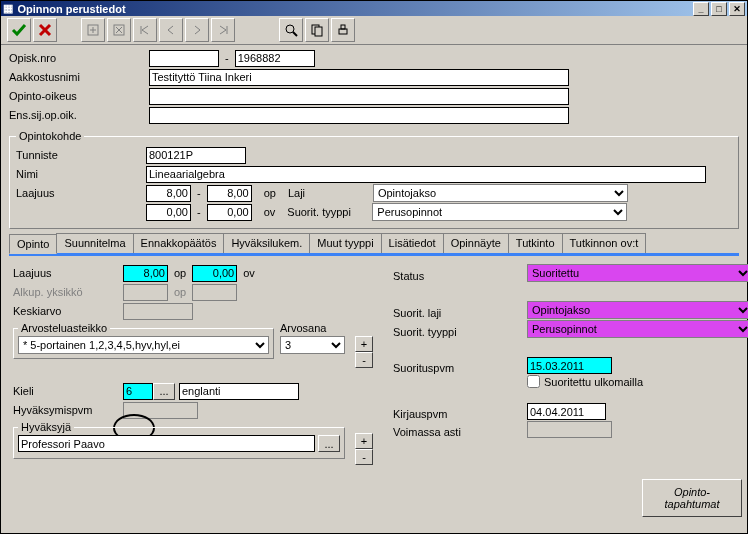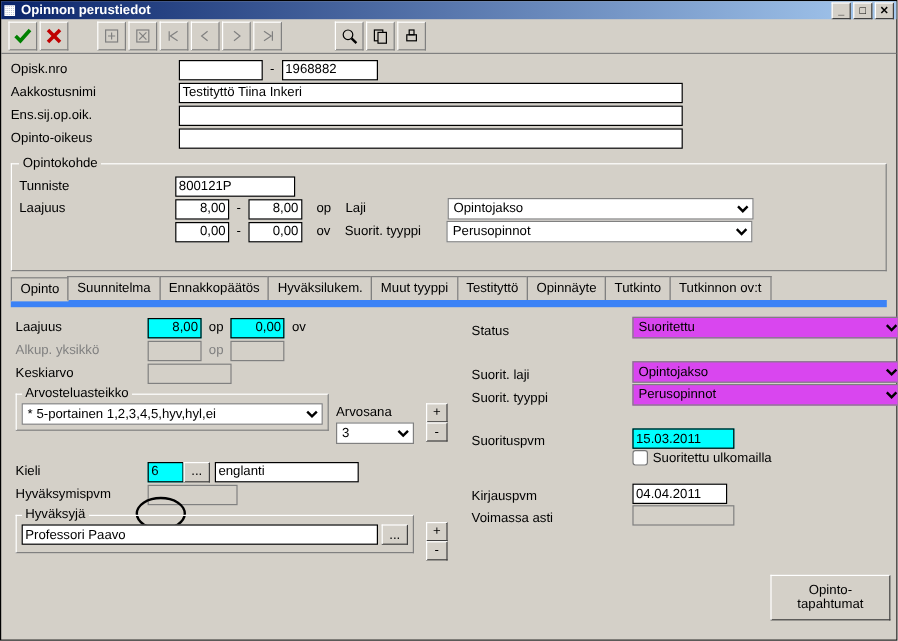--- a/index.html
+++ b/index.html
@@ -15,34 +15,34 @@
   .content { flex: 1; padding: 4px 8px 8px 8px; position: relative; }
   .row { display: flex; align-items: center; margin-bottom: 1px; min-height: 18px; }
   .label { width: 140px; }
   .label2 { width: 85px; }
   input.txt { height: 17px; border: 1px solid #000; padding: 0 2px; font-family: inherit; font-size: 11px; background: #fff; }
   input.cyan { background: #00ffff; }
   input.gray { background: #d4d0c8; border: 1px solid #808080; }
   .dash { padding: 0 6px; }
   select.sel { height: 18px; border: 1px solid #808080; font-family: inherit; font-size: 11px; background: #fff; }
   select.cyansel { background: #d946ef; }
-  fieldset.grp { border: 1px solid #808080; border-top-color:#fff; border-left-color:#fff; margin: 6px 0 4px 0; padding: 4px 6px 22px 6px; position: relative; }
+  fieldset.grp { border: 1px solid #808080; border-top-color:#fff; border-left-color:#fff; margin: 6px 0 4px 0; padding: 4px 6px 6px 6px; position: relative; }
   fieldset.grp legend { padding: 0 3px; }
-  .tabrow { display: flex; border-bottom: 6px solid #3b82f6; margin-top: 4px; }
+  .tabrow { display: flex; border-bottom: 3px solid #3b82f6; margin-top: 4px; }
   .tab { padding: 3px 7px; border: 1px solid #808080; border-bottom: none; background: #d4d0c8; margin-right: -1px; cursor: pointer; font-size:11px; }
   .tab.active { background: #d4d0c8; border-bottom: 1px solid #d4d0c8; position: relative; top: 1px; font-weight: normal; }
   .tabbody { padding: 8px 4px; position: relative; }
   .cols { display: flex; gap: 20px; }
   .left { flex: 0 0 360px; }
   .right { flex: 1; }
   .small-sel { height: 18px; }
   .btn3d { border: 1px solid #fff; border-right-color:#404040; border-bottom-color:#404040; background:#d4d0c8; cursor:pointer; font-family:inherit; font-size:11px; }
   .stepbtn { width: 18px; height: 16px; display:block; text-align:center; line-height:14px; }
   .stepcol { display:flex; flex-direction:column; margin-left:4px; }
-  .bigbtn { padding: 6px 12px; width:100px; text-align:center; }
+  .bigbtn { padding: 6px 12px; width:100px; text-align:center;font-style:italic; }
   .dotbtn { width:22px; height:17px; }
   .checklbl { display:flex; align-items:center; gap:4px; }
   .circle { position:absolute; width:42px; height:28px; border:2px solid #000; border-radius:50%; pointer-events:none; }
   .muted { color: #808080; }
   .rowg { display:flex; align-items:flex-end; margin-bottom:1px;gap:24px; }
   .rowg .lbl { width: 110px; }
 </style>
 </head>
 <body>
 
@@ -131,33 +131,37 @@
       <span class="label">Opisk.nro</span>
       <input class="txt" style="width: 70px;" value="">
       <span class="dash">-</span>
       <input class="txt" style="width: 80px;" value="1968882">
     </div>
     <div class="row">
       <span class="label">Aakkostusnimi</span>
       <input class="txt" style="width: 420px;" value="Testityttö Tiina Inkeri">
     </div>
     <div class="row">
+      <span class="label">Opinto-oikeus</span>
+      <input class="txt" style="width: 420px;" value="">
+    </div>
+    <div class="row">
       <span class="label">Ens.sij.op.oik.</span>
-      <input class="txt" style="width: 420px;" value="">
-    </div>
-    <div class="row">
-      <span class="label">Opinto-oikeus</span>
       <input class="txt" style="width: 420px;" value="">
     </div>
 
     <fieldset class="grp">
       <legend>Opintokohde</legend>
       <div class="row">
         <span class="label" style="width:130px">Tunniste</span>
         <input class="txt" style="width: 100px;" value="800121P">
+      </div>
+      <div class="row">
+        <span class="label" style="width:130px">Nimi</span>
+        <input class="txt" style="width: 560px;" value="Lineaarialgebra">
       </div>
       <div class="row">
         <span class="label" style="width:130px">Laajuus</span>
         <input class="txt" style="width: 45px; text-align: right;" value="8,00">
         <span class="dash">-</span>
         <input class="txt" style="width: 45px; text-align: right;" value="8,00">
         <span style="padding:0 12px">op</span>
         <span class="label2">Laji</span>
         <select class="sel" style="width:255px"><option>Opintojakso</option></select>
       </div>
@@ -171,21 +175,21 @@
         <select class="sel" style="width:255px"><option>Perusopinnot</option></select>
       </div>
     </fieldset>
 
     <div class="tabrow">
       <div class="tab active">Opinto</div>
       <div class="tab">Suunnitelma</div>
       <div class="tab">Ennakkopäätös</div>
       <div class="tab">Hyväksilukem.</div>
       <div class="tab">Muut tyyppi</div>
-      <div class="tab">Testityttö</div>
+      <div class="tab">Lisätiedot</div>
       <div class="tab">Opinnäyte</div>
       <div class="tab">Tutkinto</div>
       <div class="tab">Tutkinnon ov:t</div>
     </div>
 
     <div class="tabbody">
       <div class="cols">
         <div class="left" style="position:relative">
           <div class="row">
             <span style="width:110px">Laajuus</span>
@@ -203,21 +207,21 @@
           <div class="row">
             <span style="width:110px">Keskiarvo</span>
             <input class="txt" style="width: 70px; background: rgb(212, 208, 200); border: 1px solid rgb(128, 128, 128);" value="">
           </div>
 
           <div style="display:flex;gap:6px;align-items:flex-start;margin-top:2px">
             <fieldset class="grp" style="flex:1;margin:0;padding:2px 4px 4px 4px">
               <legend>Arvosteluasteikko</legend>
               <select class="sel" style="width:100%"><option>* 5-portainen 1,2,3,4,5,hyv,hyl,ei</option></select>
             </fieldset>
-            <div style="margin-top:16px">
+            <div style="margin-top:0">
               <div style="margin-bottom:2px">Arvosana</div>
               <select class="sel small-sel" style="width:65px"><option>3</option></select>
             </div>
             <div class="stepcol" style="margin-top:14px">
               <button class="btn3d stepbtn">+</button>
               <button class="btn3d stepbtn">-</button>
             </div>
           </div>
 
           <div style="height:14px"></div>

